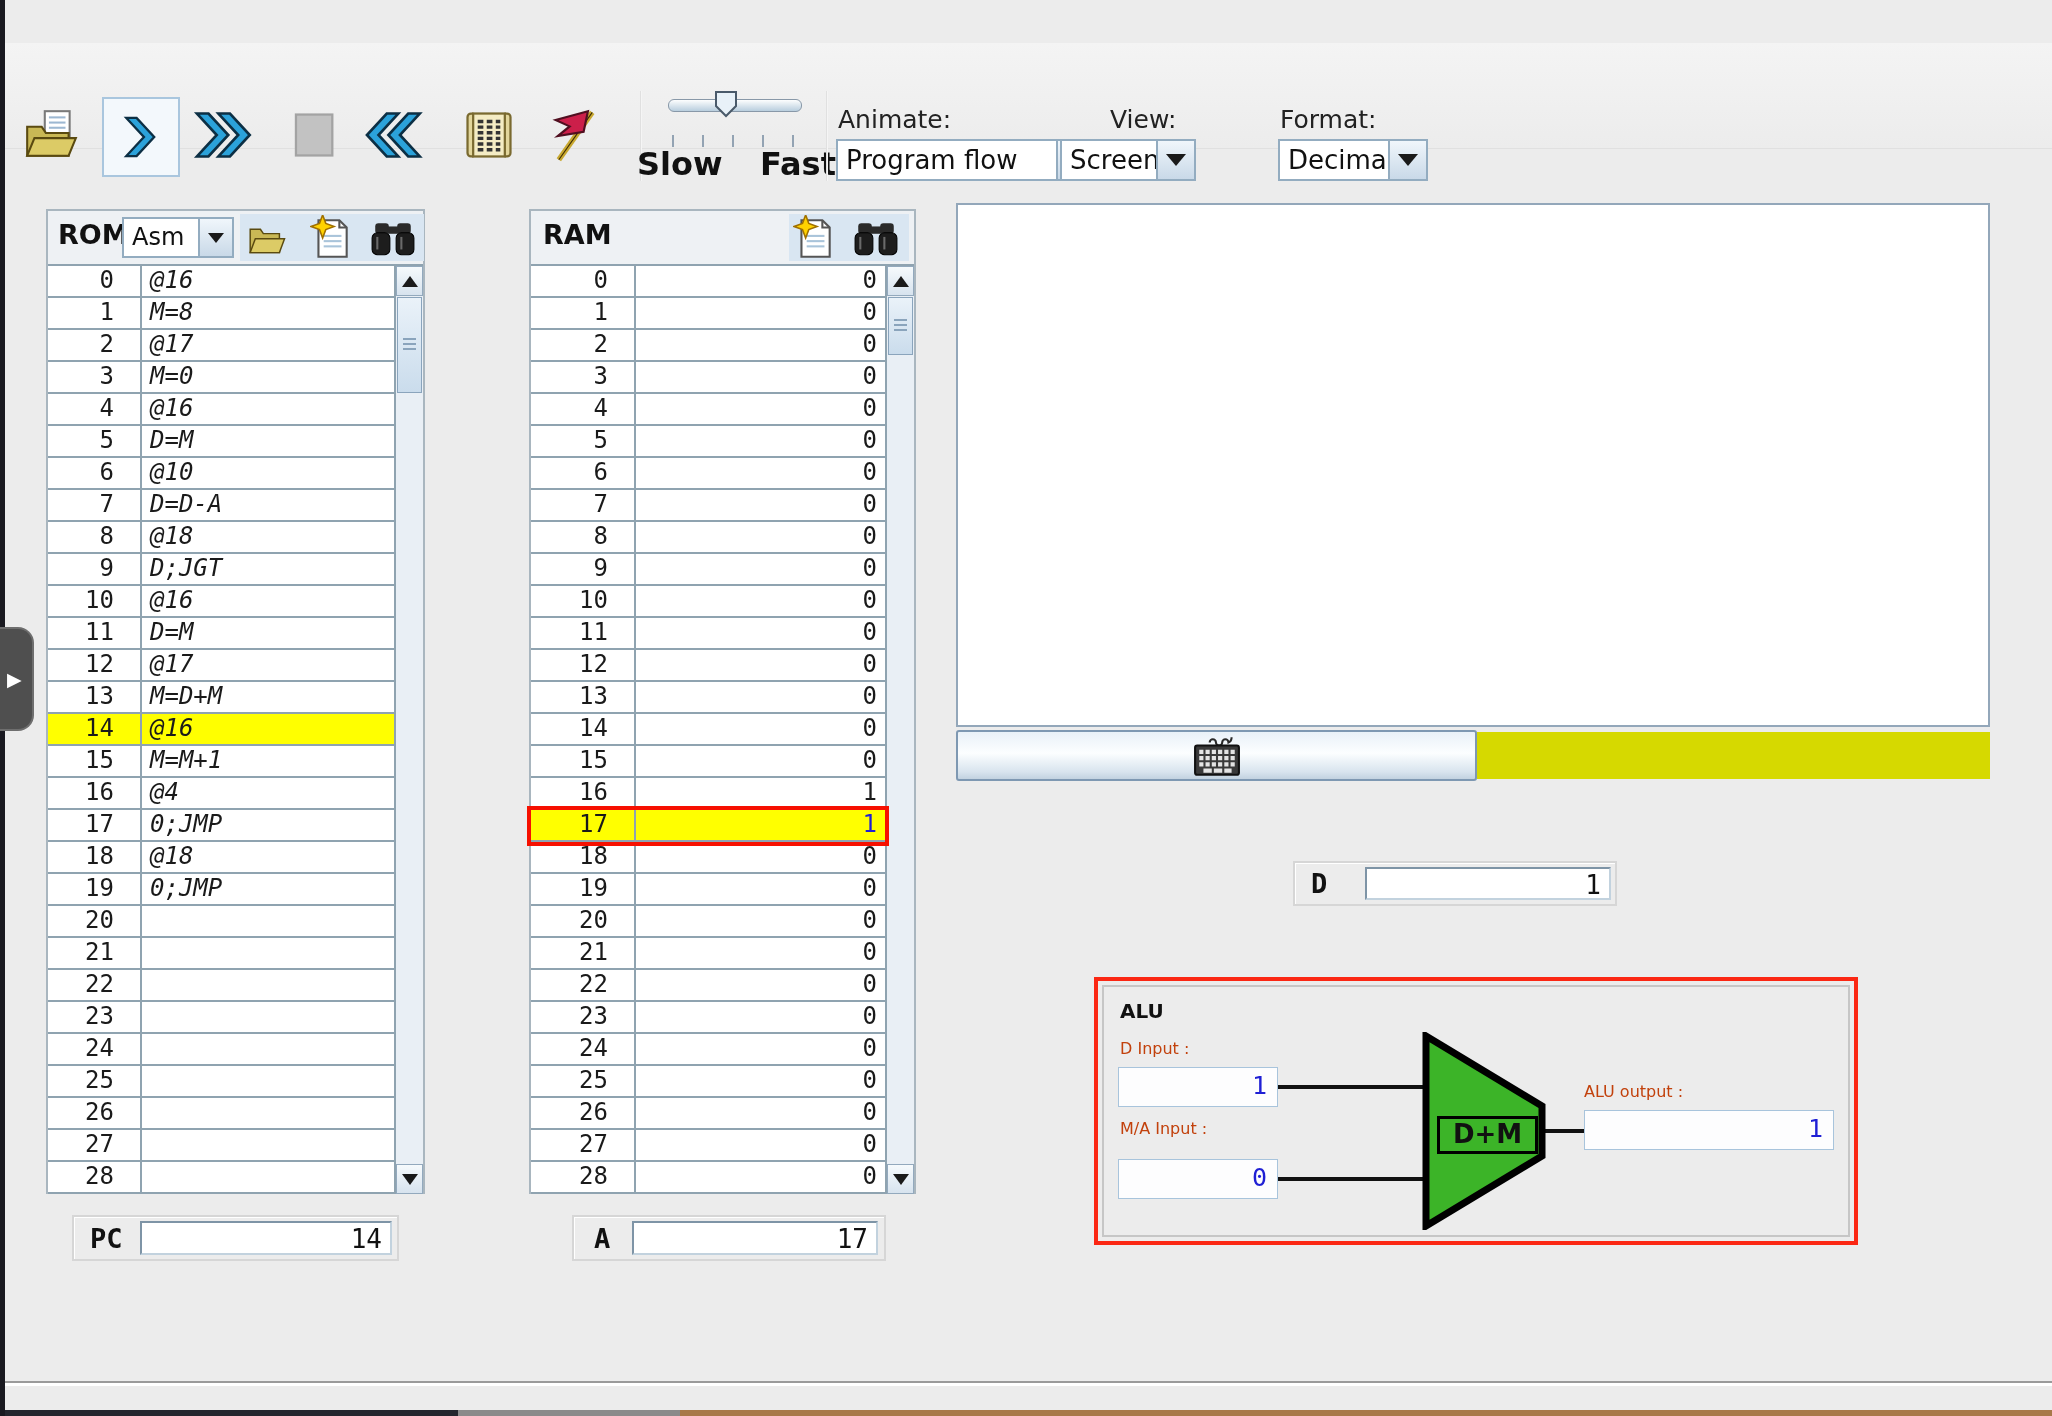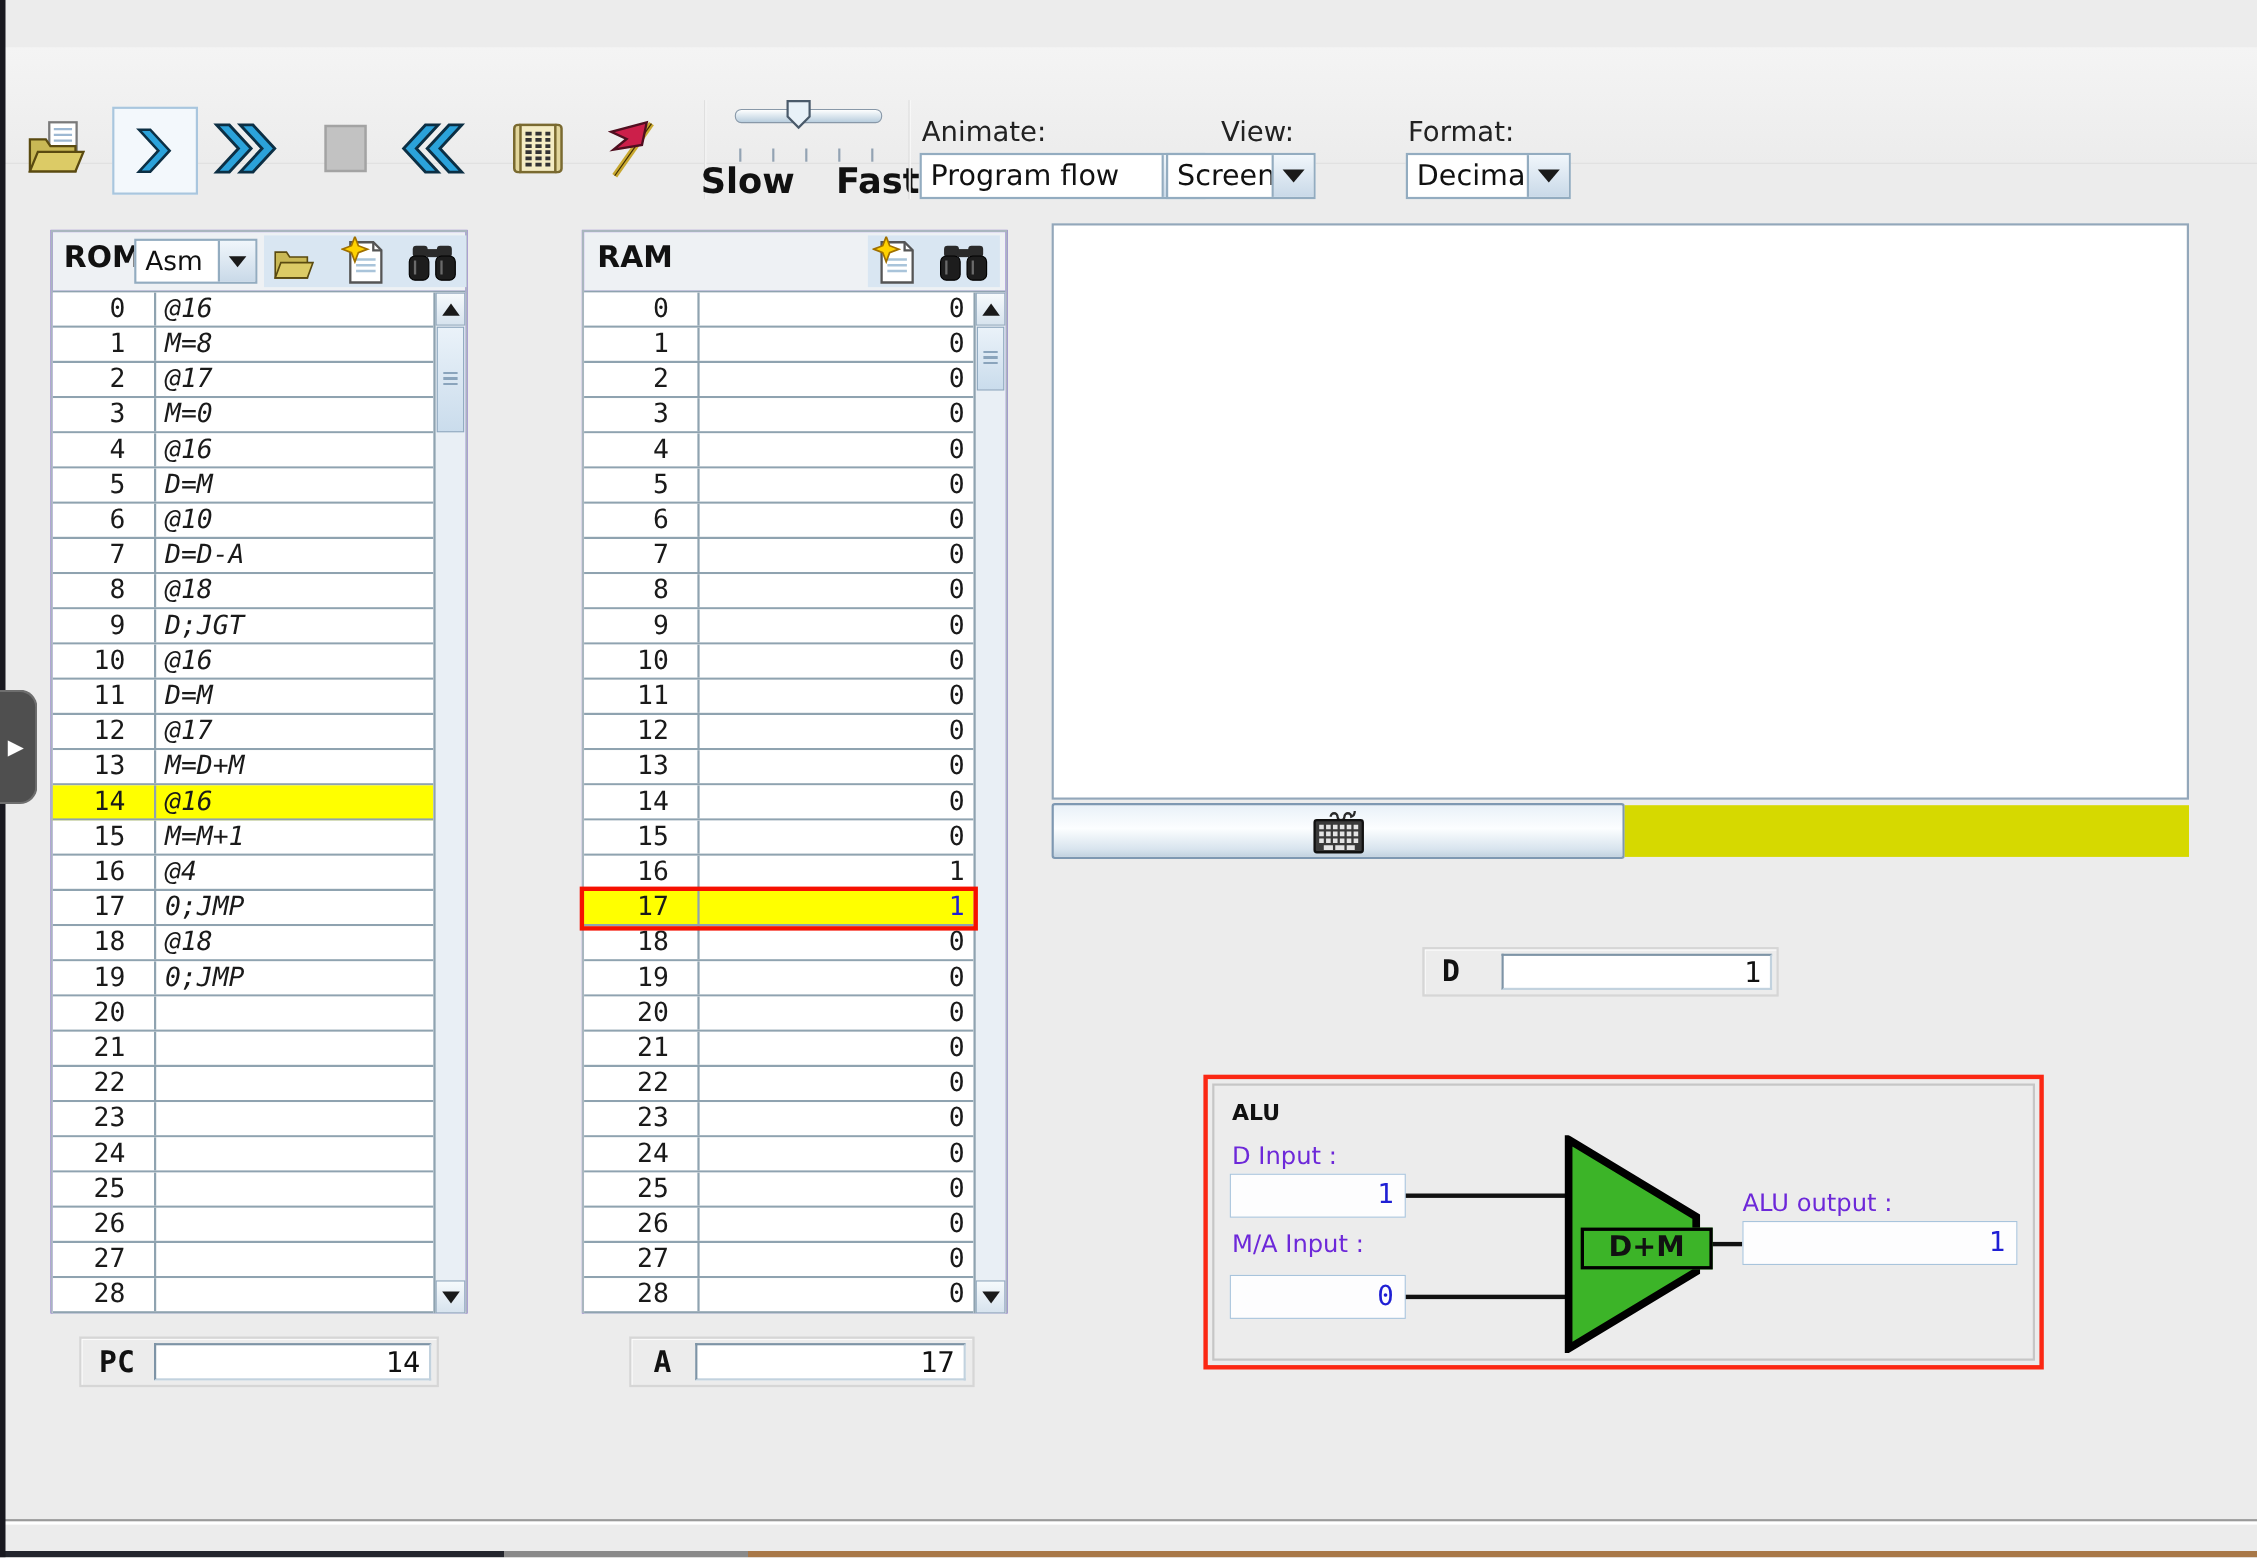--- a/index.html
+++ b/index.html
@@ -78,26 +78,26 @@
   .kbd-btn{position:absolute;left:956px;top:730px;width:521px;height:51px;box-sizing:border-box;
     border:2px solid #7e98b2;border-radius:3px;
     background:linear-gradient(#e9f1f8,#fcfeff 45%,#d8e4ee 85%,#c2d2e0);
     display:flex;align-items:center;justify-content:center;}
   .yellow-bar{position:absolute;left:1477px;top:732px;width:513px;height:47px;background:#d6d900;}
 
   
   .alu{position:absolute;left:1094px;top:977px;width:764px;height:268px;border:4px solid #fb2713;box-sizing:border-box;}
   .alu-inner{position:absolute;inset:4px;border:2px solid #c6c6c6;background:#ececec;}
   .alu-title{position:absolute;left:16px;top:12px;font-size:20px;font-weight:700;}
-  .alu-label{position:absolute;font-size:22px;color:#6d28d9;}
+  .alu-label{position:absolute;font-size:16px;color:#c2410c;}
   .alu-field{position:absolute;width:160px;height:40px;background:#fdfdfe;border:1px solid #a8c4dc;
     box-sizing:border-box;font-family:"DejaVu Sans Mono","Liberation Mono",monospace;font-size:25px;
     line-height:36px;color:#1f1fd4;text-align:right;padding:0 10px;}
   .wire{position:absolute;height:4px;background:#111;}
-  .dm-box{position:absolute;left:333px;top:129px;width:120px;height:38px;background:#3cb428;
+  .dm-box{position:absolute;left:333px;top:129px;width:101px;height:38px;background:#3cb428;
     border:3px solid #000;box-sizing:border-box;text-align:center;font-size:26px;font-weight:700;line-height:30px;}
 
   
   .drawer-tab{position:absolute;left:0;top:627px;width:34px;height:104px;background:#4f4f4f;
     border:2px solid #6e6e6e;border-left:none;border-radius:0 16px 16px 0;box-sizing:border-box;z-index:6;
     display:flex;align-items:center;}
   .drawer-tab span{color:#fff;font-size:19px;margin-left:7px;}
   .left-edge{position:absolute;left:0;top:0;width:5px;height:1416px;background:#191920;z-index:5;}
   .bottom-ridge{position:absolute;left:0;top:1381px;right:0;height:3px;background:#fff;border-top:2px solid #9a9a9a;}
   .bottom-strip{position:absolute;left:0;top:1410px;right:0;height:6px;

